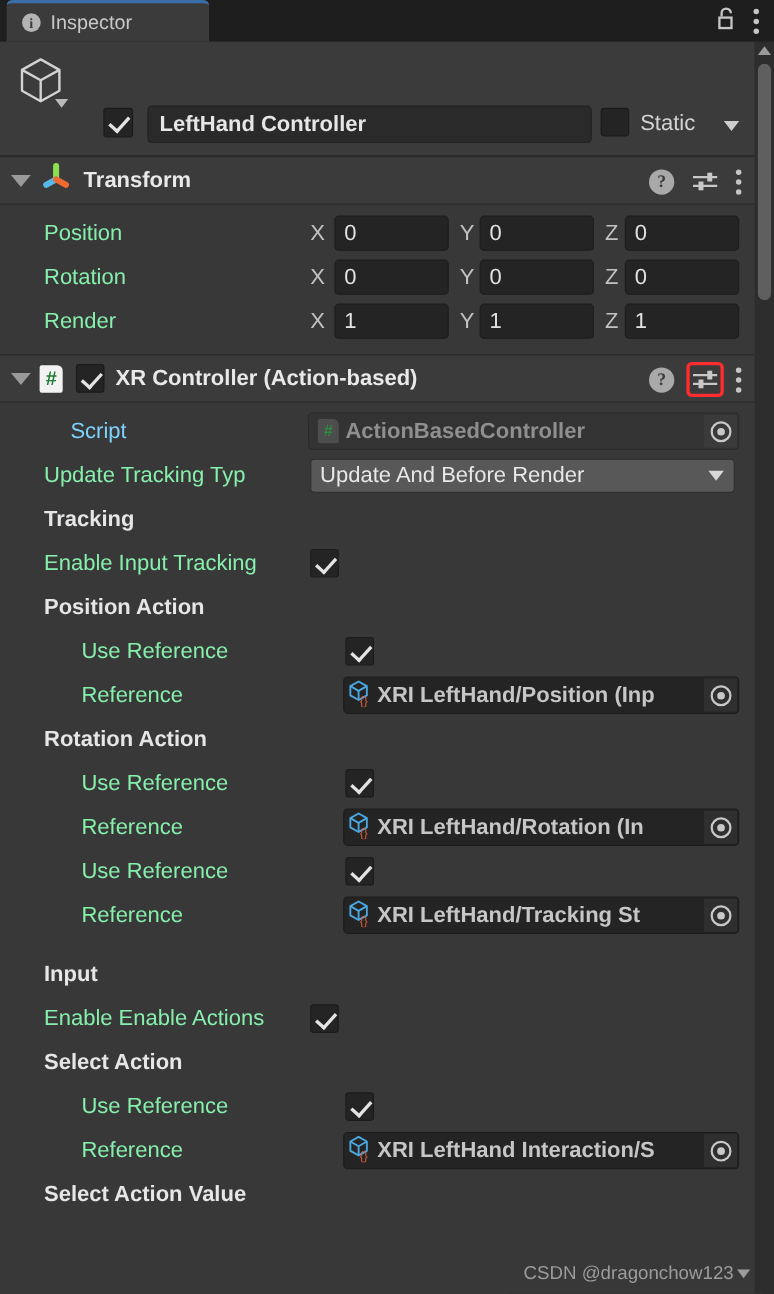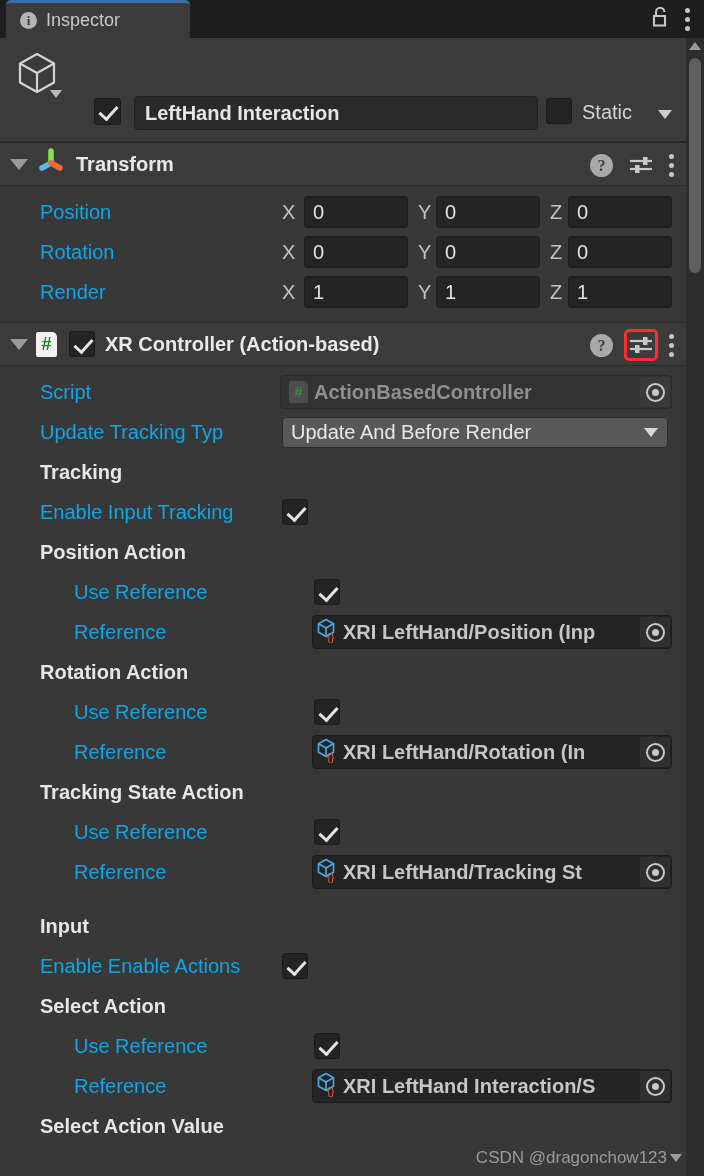--- a/index.html
+++ b/index.html
@@ -249,22 +249,22 @@
   .preset-btn {
     width: 28px; height: 26px;
     display: flex; align-items: center; justify-content: center;
     position: relative;
   }
   .preset-btn.highlight { outline: 3px solid #ff2d2d; border-radius: 2px; }
 
   .comp-body { background: #383838; padding: 6px 0 10px 0; }
 
   .row { display: flex; align-items: center; height: 40px; position: relative; }
-  .lbl { color: #0ea5e9; font-size: 20px; white-space: nowrap; overflow: hidden; }
-  .lbl.dim { color: #0ea5e9; }
+  .lbl { color: #86efac; font-size: 20px; white-space: nowrap; overflow: hidden; }
+  .lbl.dim { color: #7dd3fc; margin-left: 24px; }
   .lbl.bold { color: #e6e6e6; font-weight: bold; }
 
   .numfield {
     background: #242424;
     border: 1px solid #1d1d1d;
     border-radius: 4px;
     color: #e2e2e2;
     font-size: 20px;
     height: 32px;
     display: flex;
@@ -380,21 +380,21 @@
           <path d="M6 13.5 L23 23 L40 13.5" fill="none" stroke="#d2d2d2" stroke-width="2.2" stroke-linejoin="round"></path>
           <path d="M23 23 V42" fill="none" stroke="#d2d2d2" stroke-width="2.2"></path>
         </svg>
       </span>
       <span class="go-icon-caret"></span>
 
       <div class="go-check-wrap">
         <div class="chk on"></div>
       </div>
 
-      <div class="name-field">LeftHand Interaction</div>
+      <div class="name-field">LeftHand Controller</div>
 
       <div class="static-chk">
         <div class="chk"></div>
       </div>
       <div class="static-label">Static</div>
       <span class="static-caret"></span>
 
       <div class="tag-label">Tag</div>
       <div class="popup tag-popup">
         <span>Untagged</span>
@@ -566,23 +566,20 @@
             </svg>
           </span>
           <span class="objtext">XRI LeftHand/Rotation (In</span>
           <span class="obj-picker">
               <span class="picker-dot"></span>
             </span>
         </span>
       </div>
 
       <div class="row">
-        <span class="lbl bold" style="position:absolute;left:40px;">Tracking State Action</span>
-      </div>
-      <div class="row">
         <span class="lbl" style="position:absolute;left:74px;">Use Reference</span>
         <span class="chk on chk-sm" style="position:absolute;left:314px;"></span>
       </div>
       <div class="row">
         <span class="lbl" style="position:absolute;left:74px;">Reference</span>
         <span class="objfield" style="position:absolute;left:312px;width:360px;">
           <span style="flex:0 0 auto;margin-left:4px;">
             <svg width="24" height="26" viewBox="0 0 24 26">
               <path d="M9 2.5 L16.5 6.7 V15.2 L9 19.4 L1.5 15.2 V6.7 Z" fill="none" stroke="#4aa8e0" stroke-width="1.7" stroke-linejoin="round"></path>
               <path d="M1.5 6.7 L9 11 L16.5 6.7" fill="none" stroke="#4aa8e0" stroke-width="1.7"></path>

